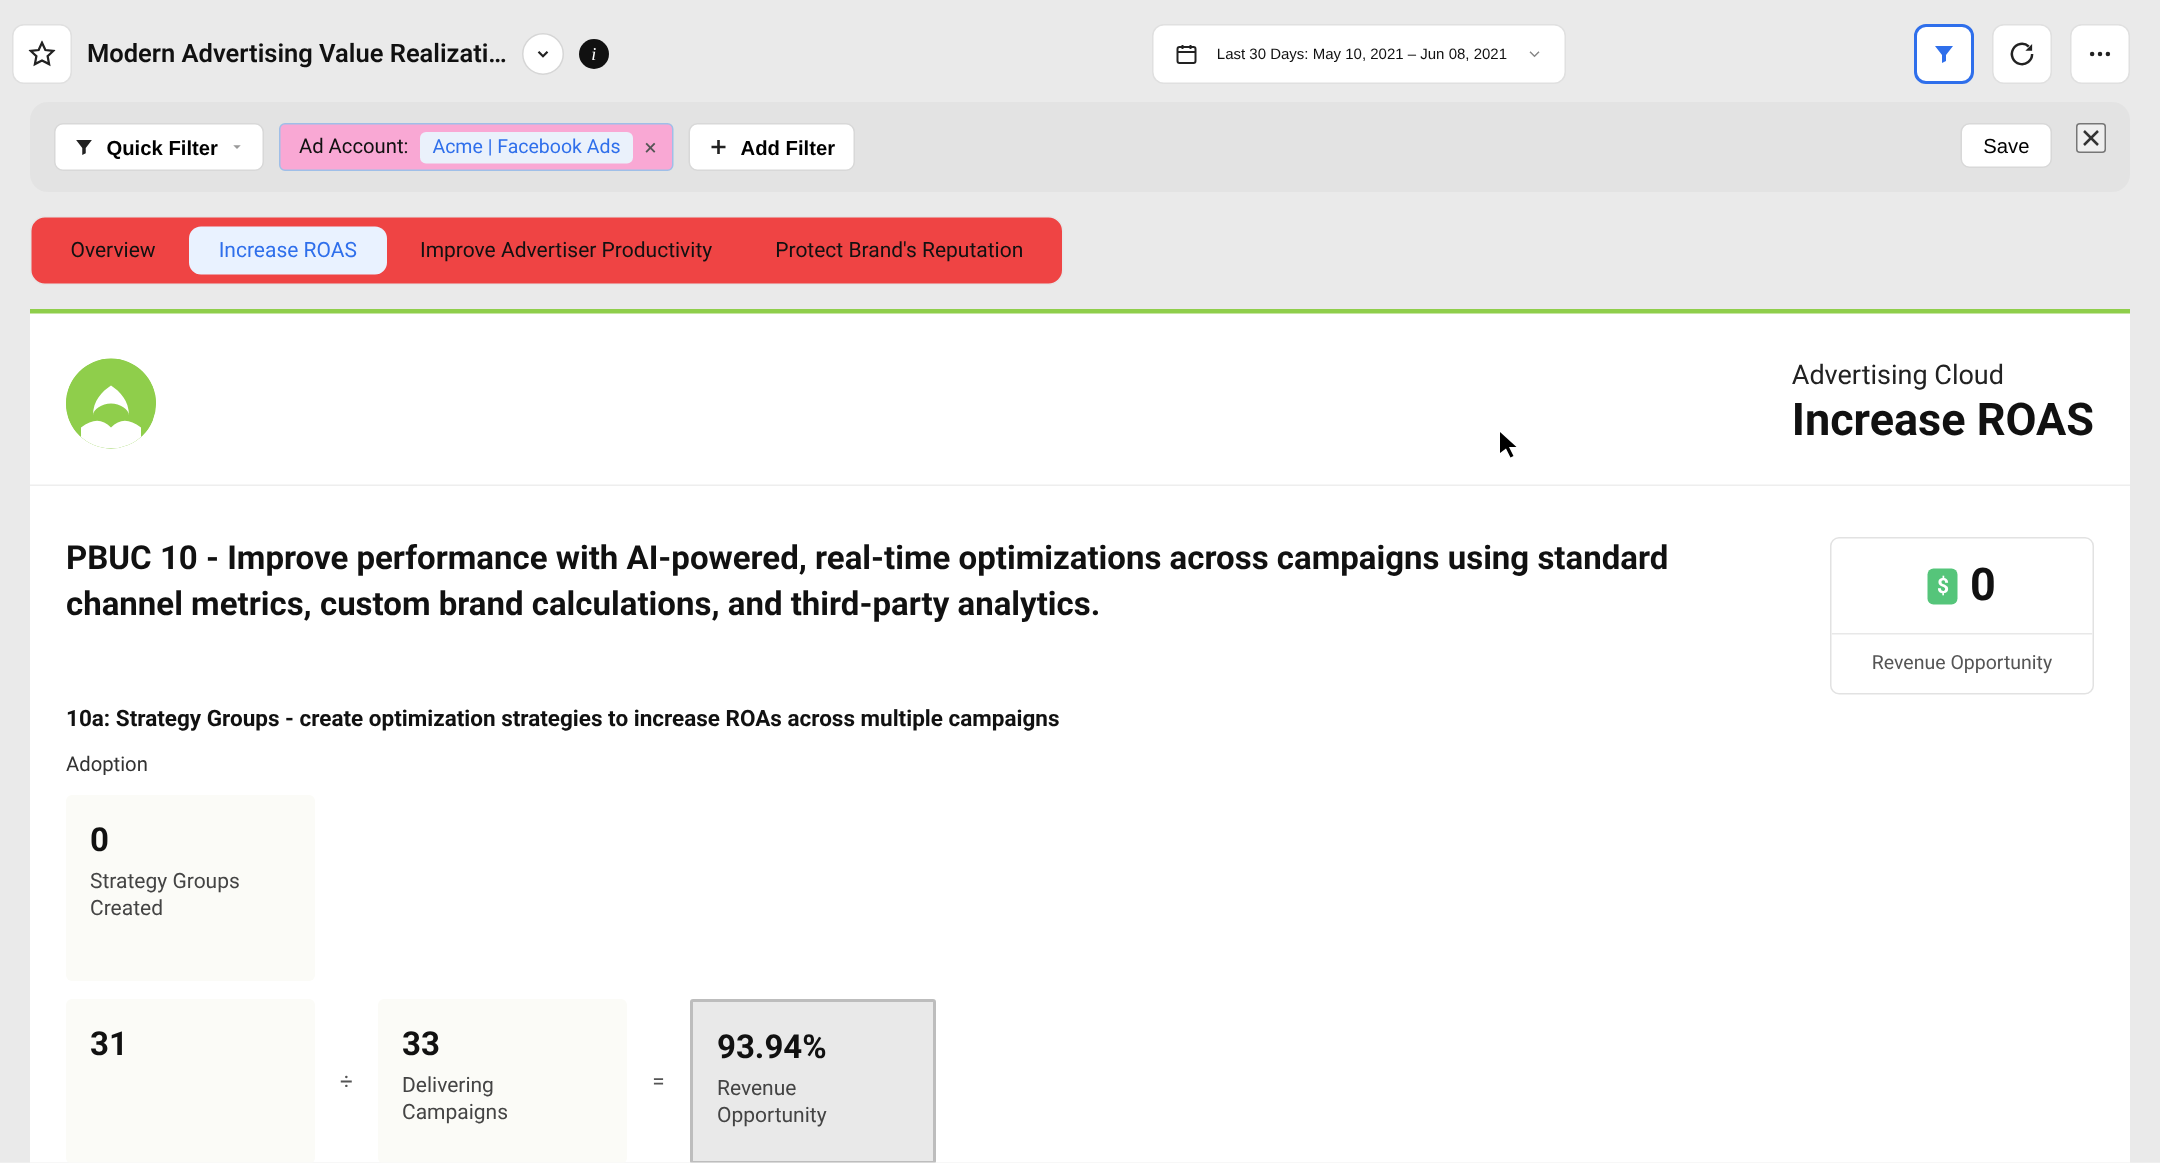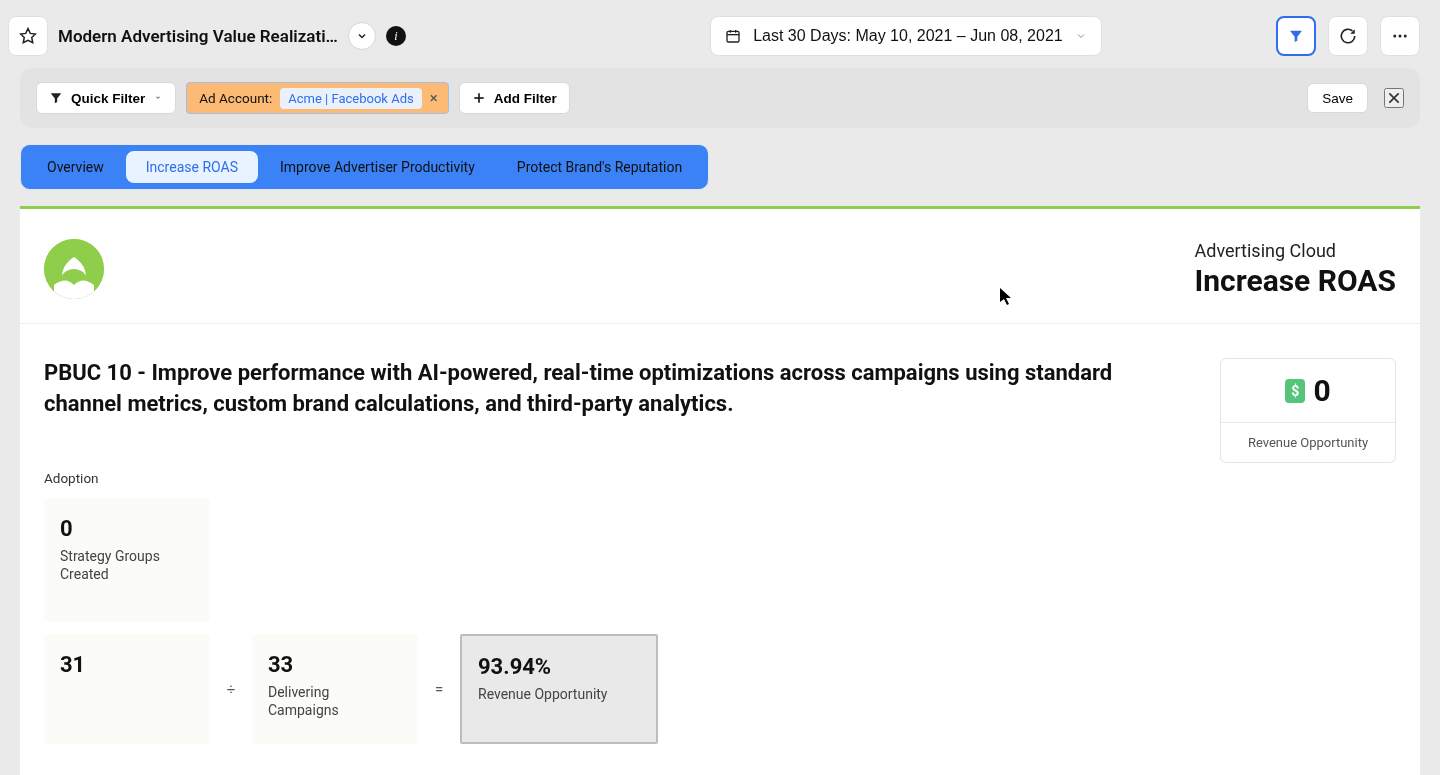--- a/index.html
+++ b/index.html
@@ -1,49 +1,49 @@
 <!DOCTYPE html>
 <html><head>
 <meta charset="utf-8">
 <style>
   * { box-sizing: border-box; margin: 0; padding: 0; }
   html, body { font-family: -apple-system, BlinkMacSystemFont, "Segoe UI", Roboto, Helvetica, Arial, sans-serif; background: #eaeaea; color: #111; }
   body { width: 1440px; height: 775px; overflow: hidden; position: relative; }
 
   
   .topbar { display: flex; align-items: center; padding: 16px 20px 12px 8px; gap: 10px; }
-  .chip-btn { background: #fff; border: 1px solid #e0e0e0; border-radius: 8px; height: 40px; display: inline-flex; align-items: center; justify-content: center; padding: 0 10px; font-size: 16px; color: #111; }
+  .chip-btn { background: #fff; border: 1px solid #e0e0e0; border-radius: 8px; height: 40px; display: inline-flex; align-items: center; justify-content: center; padding: 0 10px; font-size: 10px; color: #111; }
   .star-btn { width: 40px; }
   .title-wrap { display: flex; align-items: center; gap: 10px; }
   .title-text { font-size: 17px; font-weight: 600; max-width: 290px; white-space: nowrap; overflow: hidden; text-overflow: ellipsis; }
   .round-icon { width: 20px; height: 20px; border-radius: 50%; background: #111; color: #fff; display: inline-flex; align-items: center; justify-content: center; font-size: 12px; font-family: Georgia, serif; font-style: italic; }
   .chev-btn { width: 28px; height: 28px; border-radius: 50%; border: 1px solid #d6d6d6; background: #fff; display: inline-flex; align-items: center; justify-content: center; }
 
   .spacer { flex: 1; }
 
   .date-chip { gap: 12px; padding: 0 14px; }
 
   .right-icons { display: flex; gap: 12px; }
   .icon-square { width: 40px; height: 40px; background: #fff; border: 1px solid #e0e0e0; border-radius: 8px; display: inline-flex; align-items: center; justify-content: center; }
   .icon-square.active { border: 2px solid #2f6feb; }
   .icon-square.active svg { fill: #2f6feb; }
 
   
-  .filterbar-wrap { margin: 0 20px; background: #e3e3e3; border-radius: 12px; padding: 14px 16px; display: flex; align-items: center; gap: 10px; }
+  .filterbar-wrap { margin: 0 20px; background: #e3e3e3; border-radius: 12px; padding: 14px 16px; display: flex; align-items: flex-start; gap: 10px; }
   .fb-btn { background: #fff; border: 1px solid #d8d8d8; border-radius: 6px; height: 32px; display: inline-flex; align-items: center; padding: 0 12px; font-size: 13.5px; gap: 8px; }
   .quickfilter-label { font-weight: 600; }
-  .adaccount-chip { border: 1px solid #9fbfe8; background: #fdba74; border-radius: 4px; height: 32px; display: inline-flex; align-items: center; padding: 0 10px 0 12px; font-size: 13.5px; gap: 8px; }
+  .adaccount-chip { border: 1px solid #9fbfe8; background: #f9a8d4; border-radius: 4px; height: 32px; display: inline-flex; align-items: center; padding: 0 10px 0 12px; font-size: 13.5px; gap: 8px; }
   .adaccount-value { background: #eaf1fb; color: #2f6feb; border-radius: 4px; padding: 3px 8px; font-size: 13px; }
   .addfilter-btn { font-weight: 600; }
   .save-btn { background: #fff; border: 1px solid #d8d8d8; border-radius: 6px; height: 30px; padding: 0 14px; font-size: 13.5px; font-weight: 400; }
   .close-fb { width: 20px; height: 20px; display: inline-flex; align-items: center; justify-content: center; margin-left: 6px; }
 
   
   .tabs-wrap { margin: 16px 20px 0 20px; }
-  .tabs { display: inline-flex; background: #3b82f6; border: 1px solid #e6e6e6; border-radius: 10px; padding: 6px; gap: 2px; }
+  .tabs { display: inline-flex; background: #ef4444; border: 1px solid #e6e6e6; border-radius: 10px; padding: 6px; gap: 2px; }
   .tab { padding: 8px 20px; border-radius: 8px; font-size: 14px; cursor: pointer; }
   .tab.active { background: #e9f2ff; color: #2f6feb; }
 
   
   .main-panel { margin: 16px 20px 0 20px; background: #fff; border-top: 3px solid #8fce4b; min-height: 580px; }
   .panel-header { display: flex; align-items: center; gap: 24px; padding: 30px 24px 24px 24px; border-bottom: 1px solid #eee; justify-content: space-between; }
   .brand-logo { width: 60px; height: 60px; border-radius: 50%; background: #8fce4b; position: relative; overflow: hidden; flex: none; }
   .brand-logo svg { position: absolute; left: 0; top: 0; }
   .panel-subtitle { font-size: 18px; font-weight: 400; color: #222; margin-bottom: 2px; }
   .panel-title { font-size: 30px; font-weight: 700; }
@@ -51,21 +51,21 @@
   .panel-body { padding: 34px 24px 24px 24px; display: flex; gap: 40px; }
   .panel-left { flex: 1; }
   .hero-text { font-size: 22px; font-weight: 700; line-height: 1.4; max-width: 1130px; }
 
   .section-10a { margin-top: 50px; }
   .section-10a-title { font-size: 15px; font-weight: 700; }
   .adoption-label { font-size: 13.5px; color: #333; margin-top: 14px; }
 
   .metric-row { display: flex; gap: 6px; align-items: stretch; margin-top: 12px; }
   .metric-card { background: #fbfbf7; border-radius: 4px; padding: 18px 16px 18px 16px; width: 166px; }
-  .metric-card.result { background: #e9e9e9; border: 2px solid #bdbdbd; border-radius: 2px; width: 198px; }
+  .metric-card.result { background: #e9e9e9; border: 2px solid #bdbdbd; border-radius: 2px; width: 164px; }
   .metric-value { font-size: 22px; font-weight: 700; }
   .metric-label { font-size: 14px; color: #444; margin-top: 6px; line-height: 1.35; }
   .op { width: 30px; display: flex; align-items: center; justify-content: center; font-size: 15px; color: #555; height: 110px; align-self: center; }
   .metric-first-row .metric-card { height: 124px; }
   .metric-second-row .metric-card { height: 110px; }
 
   .kpi-box { border: 1px solid #e2e2e2; border-radius: 6px; width: 176px; align-self: flex-start; overflow: hidden; }
   .kpi-top { display: flex; align-items: center; justify-content: center; gap: 8px; padding: 14px 10px; }
   .kpi-badge { background: #55c57a; color: #fff; border-radius: 4px; width: 20px; height: 24px; display: inline-flex; align-items: center; justify-content: center; font-size: 14px; font-weight: 700; }
   .kpi-value { font-size: 30px; font-weight: 700; }
@@ -195,20 +195,21 @@
       <div class="panel-subtitle">Advertising Cloud</div>
       <div class="panel-title">Increase ROAS</div>
     </div>
   </div>
 
   <div class="panel-body">
     <div class="panel-left">
       <div class="hero-text">PBUC 10 - Improve performance with AI-powered, real-time optimizations across campaigns using standard channel metrics, custom brand calculations, and third-party analytics.</div>
 
       <div class="section-10a">
+        <div class="section-10a-title">10a: Strategy Groups - create optimization strategies to increase ROAs across multiple campaigns</div>
         <div class="adoption-label">Adoption</div>
 
         <div class="metric-row metric-first-row">
           <div class="metric-card">
             <div class="metric-value">0</div>
             <div class="metric-label">Strategy Groups Created</div>
           </div>
         </div>
 
         <div class="metric-row metric-second-row" style="margin-top:12px;align-items:center;">

